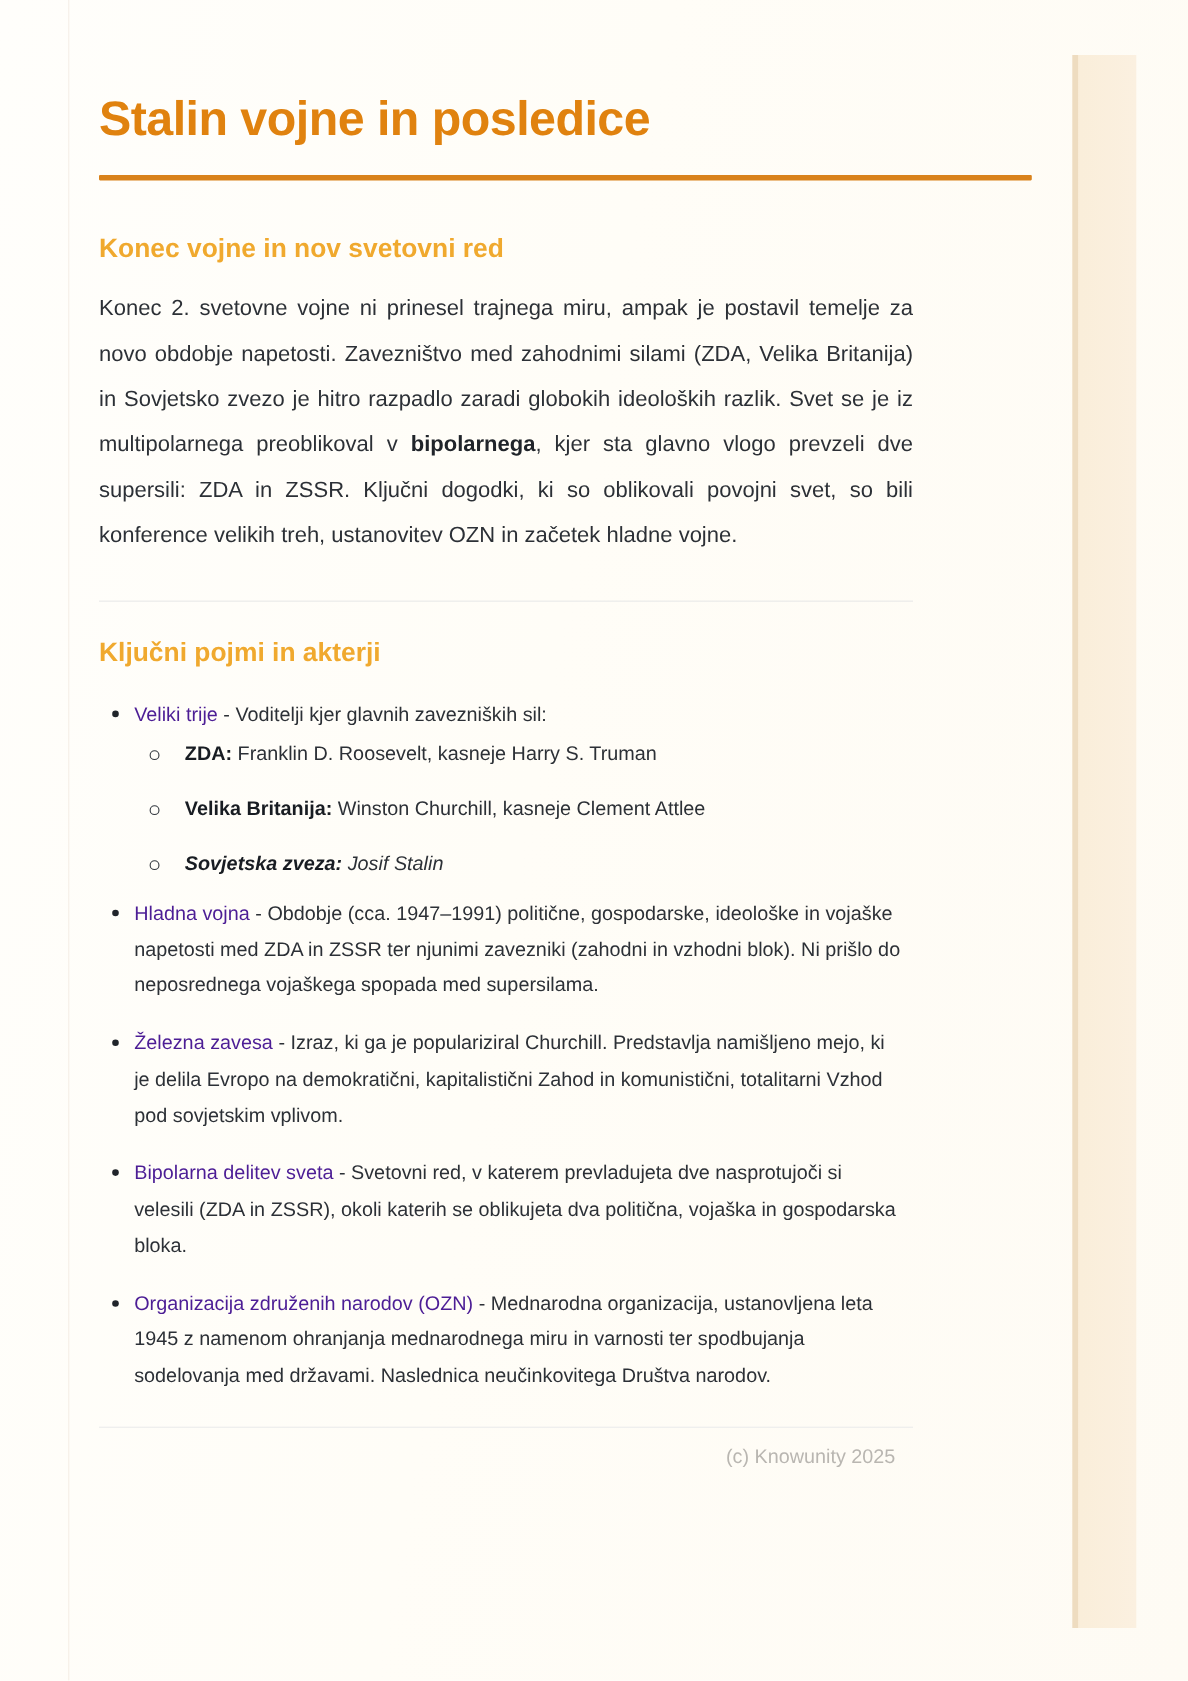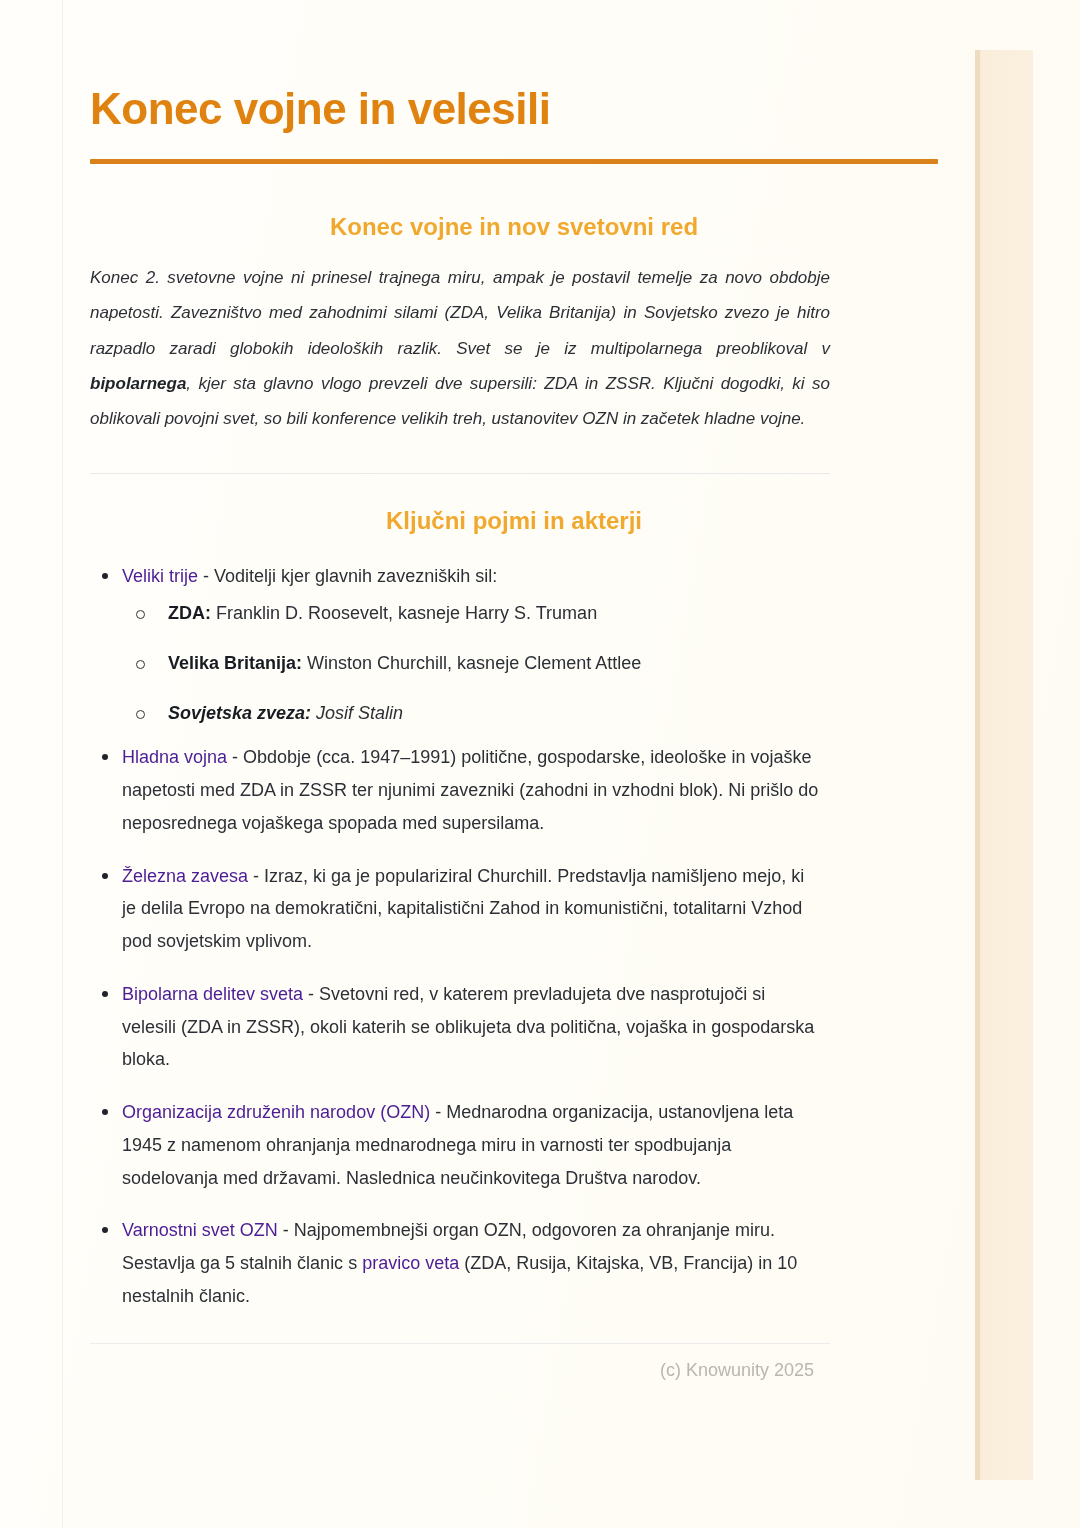--- a/index.html
+++ b/index.html
@@ -75,32 +75,30 @@
     background: #d9821b;
     border-radius: 1px;
   }
 
   .section-heading {
     font-size: 24px;
     font-weight: bold;
     color: #f0a92e;
     margin: 0;
     line-height: 1.25;
-    text-align: center;
   }
   .sec1 { margin-top: 48px; }
 
   p.body-text {
-    font-size: 17px;
+    font-size: 20px;
     line-height: 2.07;
     color: #2c3036;
     text-align: justify;
     margin: 18px 4px 0 0;
     width: 740px;
-    font-style: italic;
   }
   p.body-text b { font-weight: bold; color: #20242a; }
 
   .divider {
     width: 740px;
     height: 1px;
     background: #e9e9e9;
     margin-top: 37px;
   }
 
@@ -179,21 +177,21 @@
 <body>
 
 <div class="page">
   <div class="paper-wash"></div>
   <div class="guide-line"></div>
   <div class="edge-strip"></div>
   <div class="edge-strip-inner"></div>
 
   <div class="content">
 
-    <h1 class="doc-title">Konec vojne in velesili</h1>
+    <h1 class="doc-title">Stalin vojne in posledice</h1>
     <div class="title-rule"></div>
 
     <h2 class="section-heading sec1">Konec vojne in nov svetovni red</h2>
 
     <p class="body-text"><span>Konec 2. svetovne vojne ni prinesel trajnega miru, ampak je postavil temelje za novo obdobje napetosti. Zavezništvo med zahodnimi silami (ZDA, Velika Britanija) in Sovjetsko zvezo je hitro razpadlo zaradi globokih ideoloških razlik. Svet se je iz multipolarnega preoblikoval v </span><b>bipolarnega</b><span>, kjer sta glavno vlogo prevzeli dve supersili: ZDA in ZSSR. Ključni dogodki, ki so oblikovali povojni svet, so bili konference velikih treh, ustanovitev OZN in začetek hladne vojne.</span></p>
 
     <div class="divider"></div>
 
     <h2 class="section-heading sec2">Ključni pojmi in akterji</h2>
 
@@ -223,23 +221,20 @@
       </li>
 
       <li>
         <b>Bipolarna delitev sveta</b><span> - Svetovni red, v katerem prevladujeta dve nasprotujoči si velesili (ZDA in ZSSR), okoli katerih se oblikujeta dva politična, vojaška in gospodarska bloka.</span>
       </li>
 
       <li>
         <b>Organizacija združenih narodov (OZN)</b><span> - Mednarodna organizacija, ustanovljena leta 1945 z namenom ohranjanja mednarodnega miru in varnosti ter spodbujanja sodelovanja med državami. Naslednica neučinkovitega Društva narodov.</span>
       </li>
 
-      <li>
-        <b>Varnostni svet OZN</b><span> - Najpomembnejši organ OZN, odgovoren za ohranjanje miru. Sestavlja ga 5 stalnih članic s </span><b>pravico veta</b><span> (ZDA, Rusija, Kitajska, VB, Francija) in 10 nestalnih članic.</span>
-      </li>
 
     </ul>
 
     <div class="footer-divider"></div>
     <div class="footer">(c) Knowunity 2025</div>
 
   </div>
 </div>
 
 </body></html>

